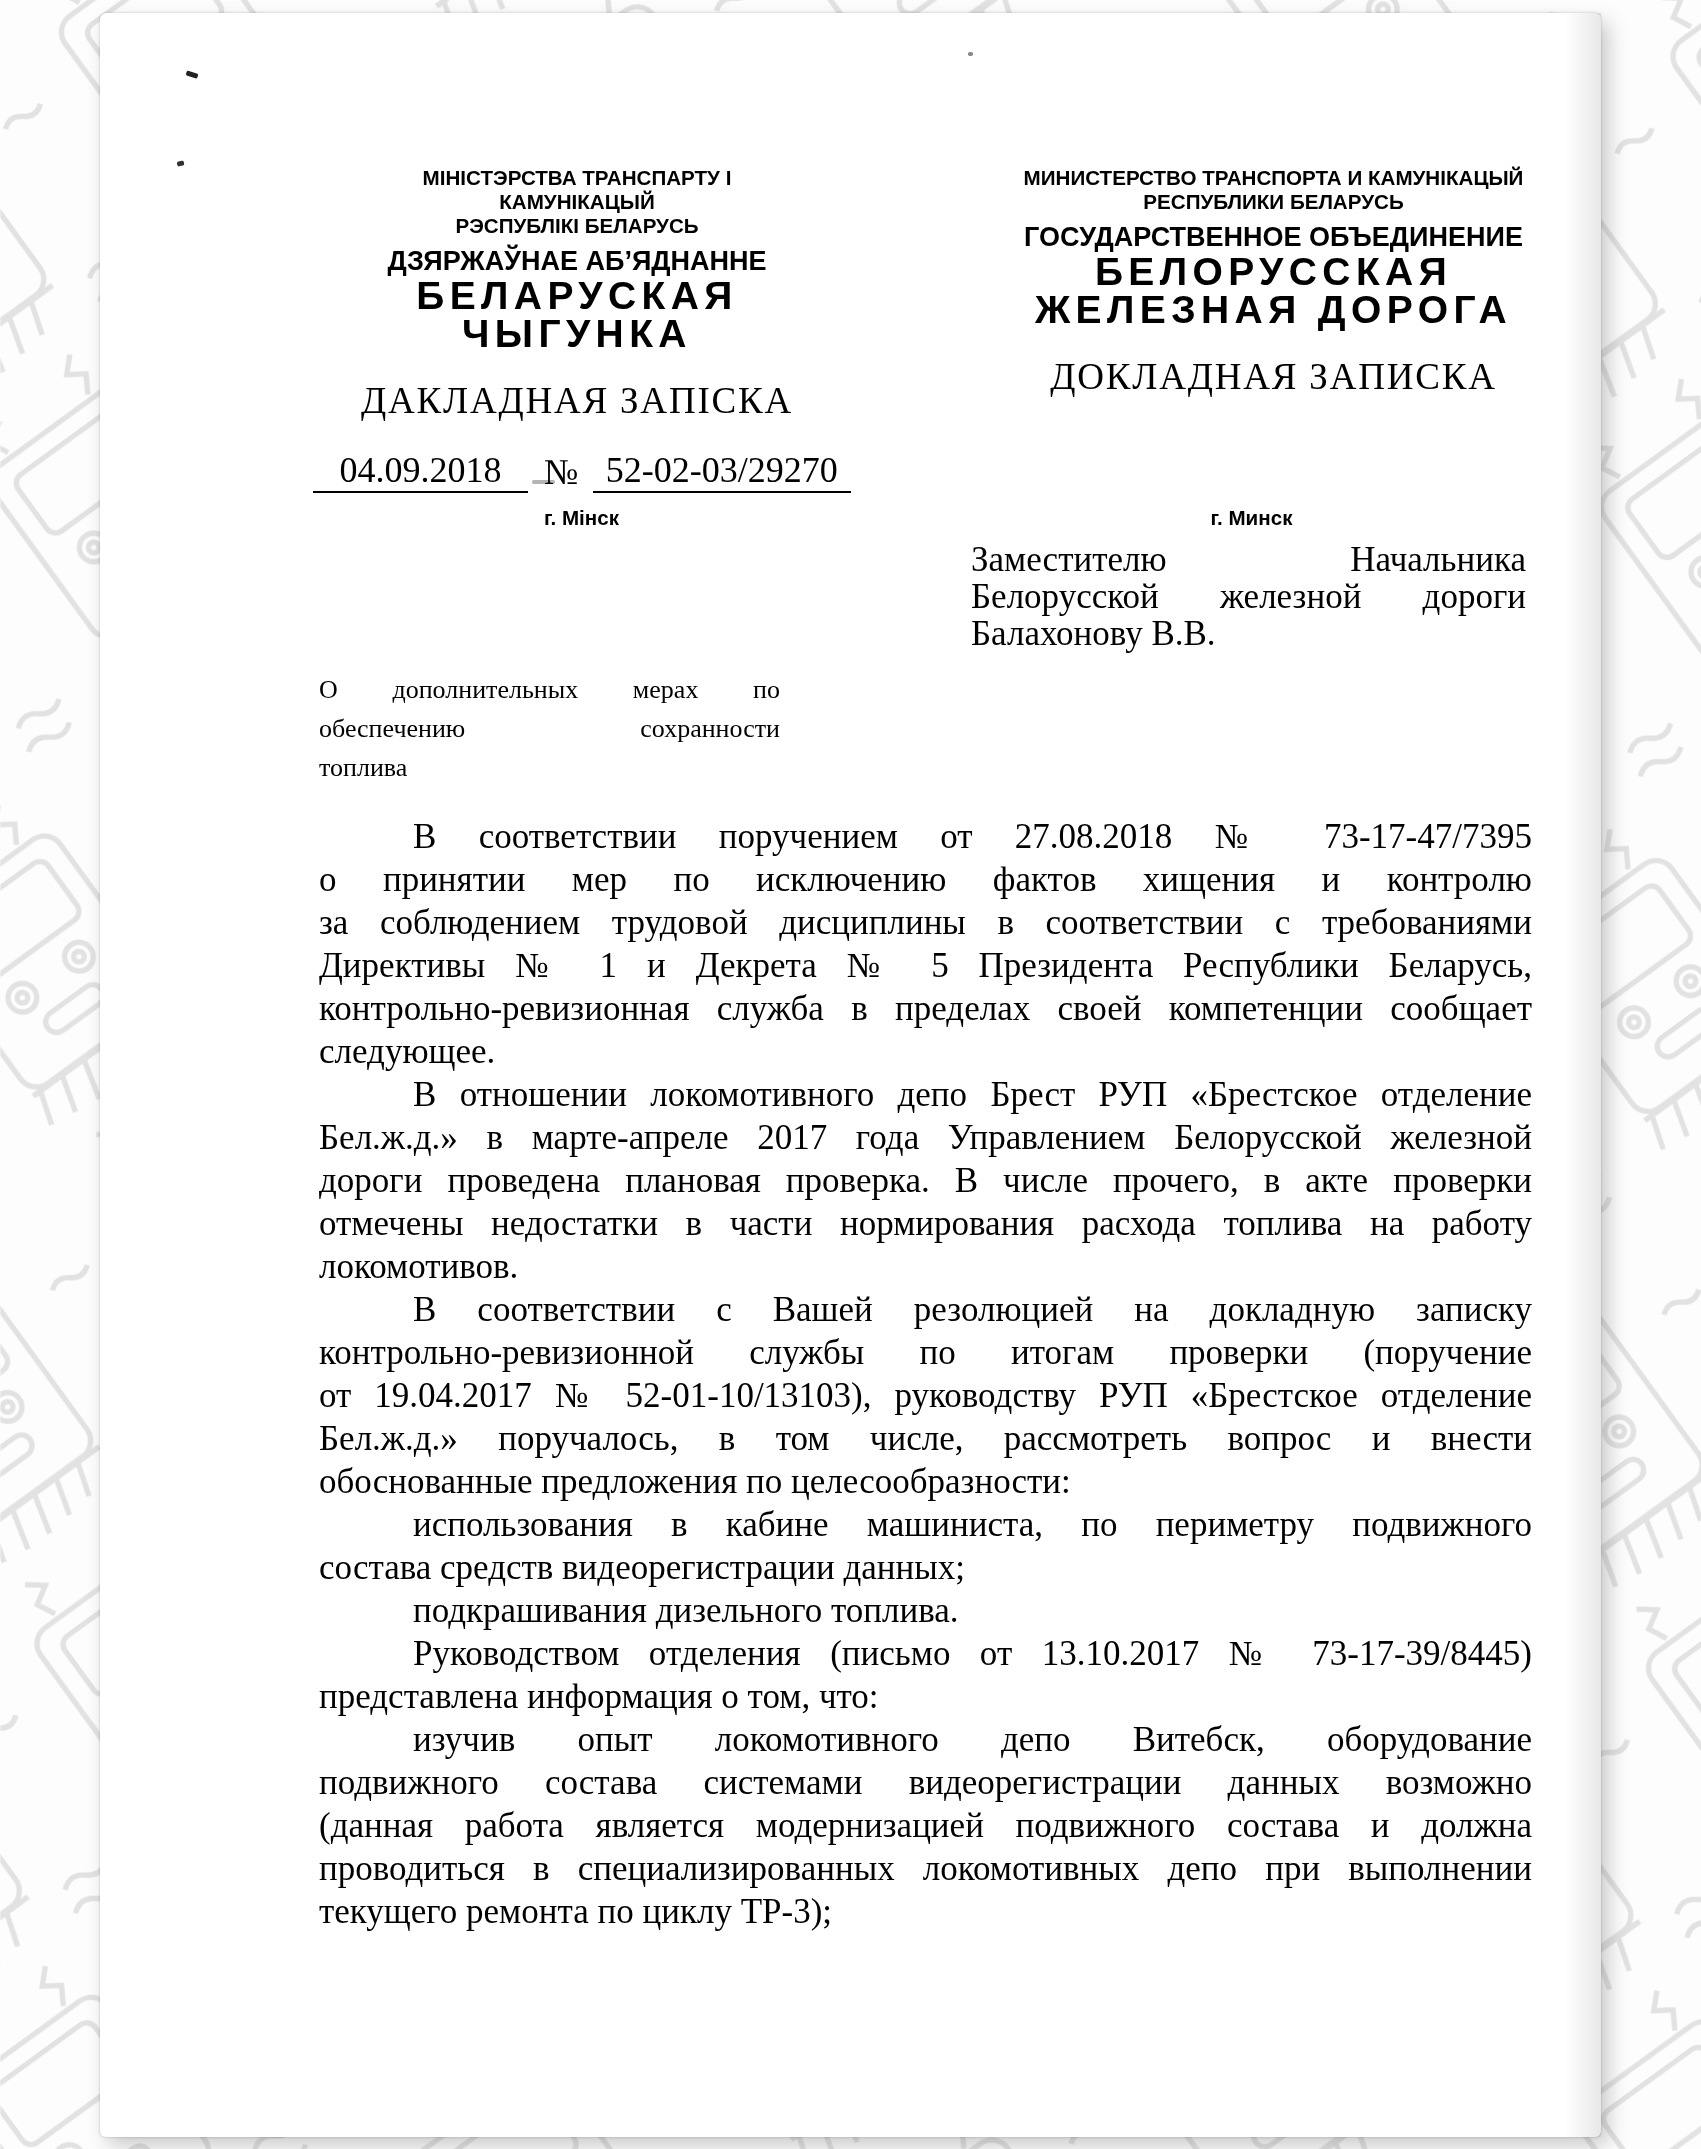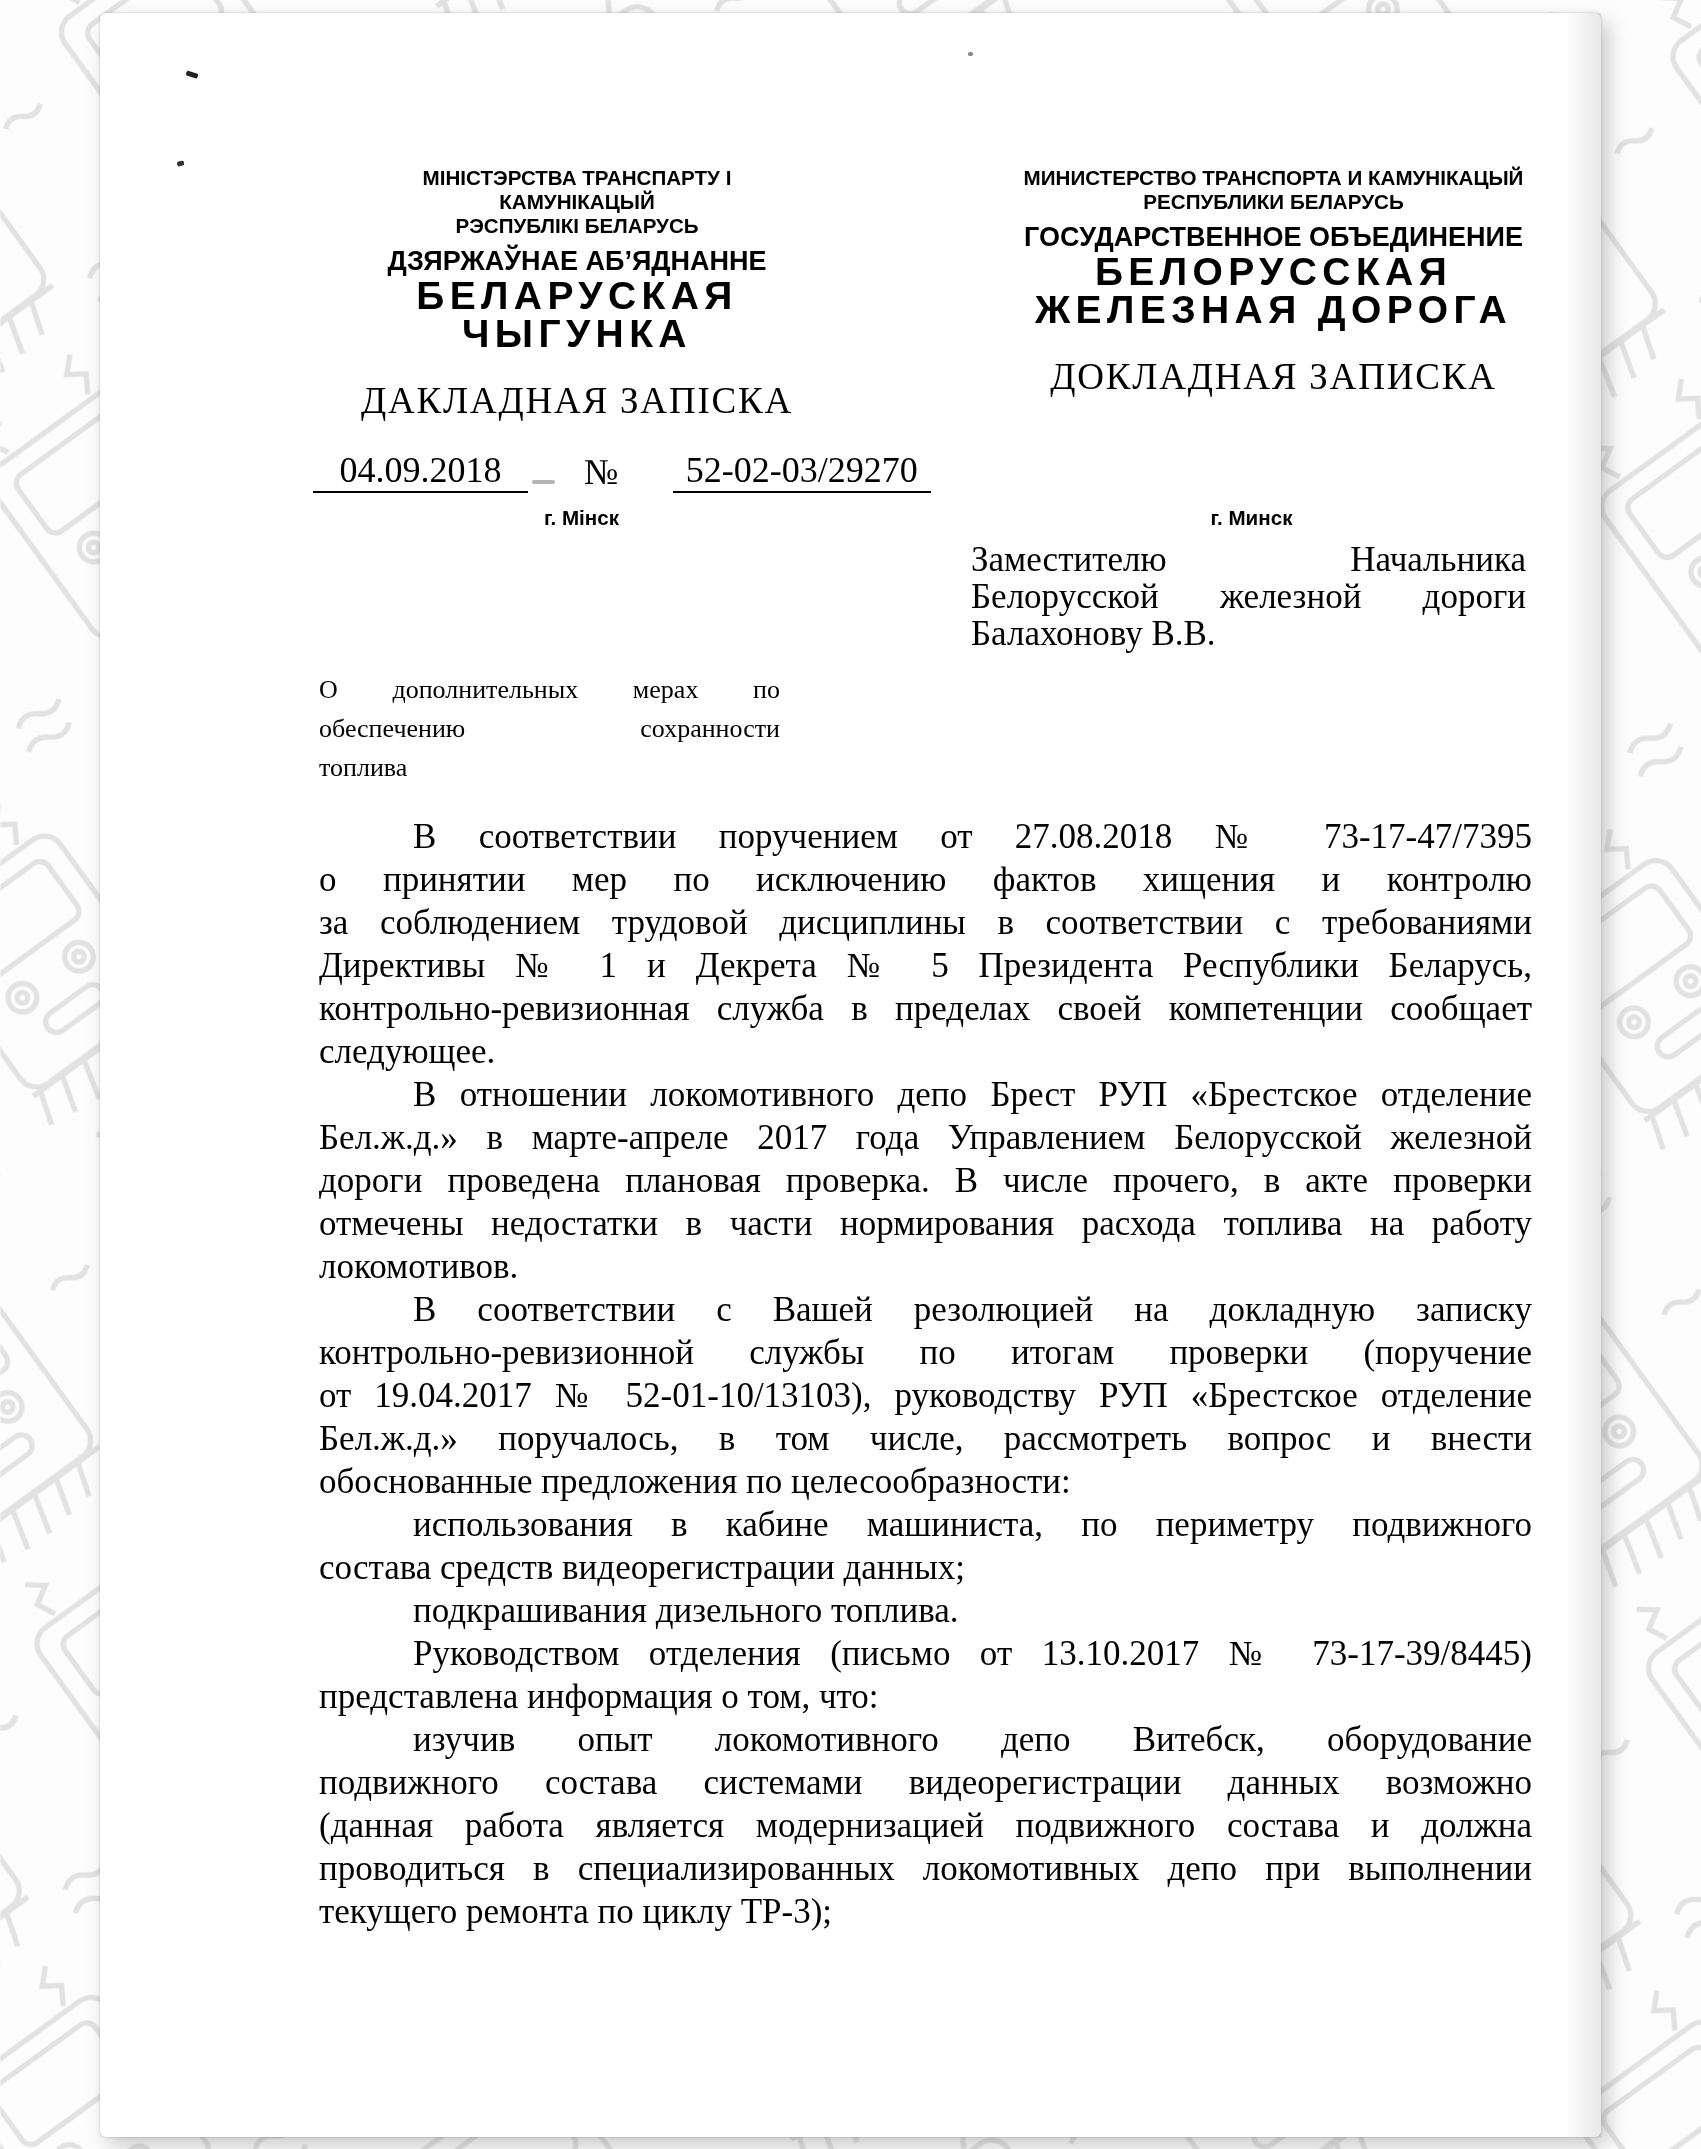--- a/index.html
+++ b/index.html
@@ -25,21 +25,21 @@
   .hdr{position:absolute;text-align:center;}
   .hdr-left{left:244px;top:153px;width:466px;}
   .hdr-right{left:905px;top:153px;width:537px;}
   .hl{font-family:"Liberation Sans",sans-serif;font-weight:bold;font-size:20.6px;line-height:24px;}
   .org-type{font-family:"Liberation Sans",sans-serif;font-weight:bold;font-size:27px;line-height:30px;margin-top:7.2px;}
   .org-name{font-family:"Liberation Sans",sans-serif;font-weight:bold;font-size:39px;line-height:34px;letter-spacing:5.4px;margin-top:3.6px;}
   .doc-type{font-family:"Liberation Serif",serif;font-size:37px;line-height:39px;letter-spacing:1.8px;margin-top:30px;white-space:nowrap;}
   
   .dateline{
     position:absolute;left:213px;top:437px;display:flex;align-items:flex-end;
-    font-size:36px;line-height:41px;gap:40px;
+    font-size:36px;line-height:41px;
   }
   .u{border-bottom:2.7px solid #000;text-align:center;}
   .u1{width:215px;}
   .u2{width:258px;}
   .no-sign{margin:0 14.3px 0 16px;}
   .city{
     position:absolute;top:493px;width:179px;text-align:center;
     font-family:"Liberation Sans",sans-serif;font-weight:bold;font-size:20.6px;
   }
   .city-left{left:392px;}

